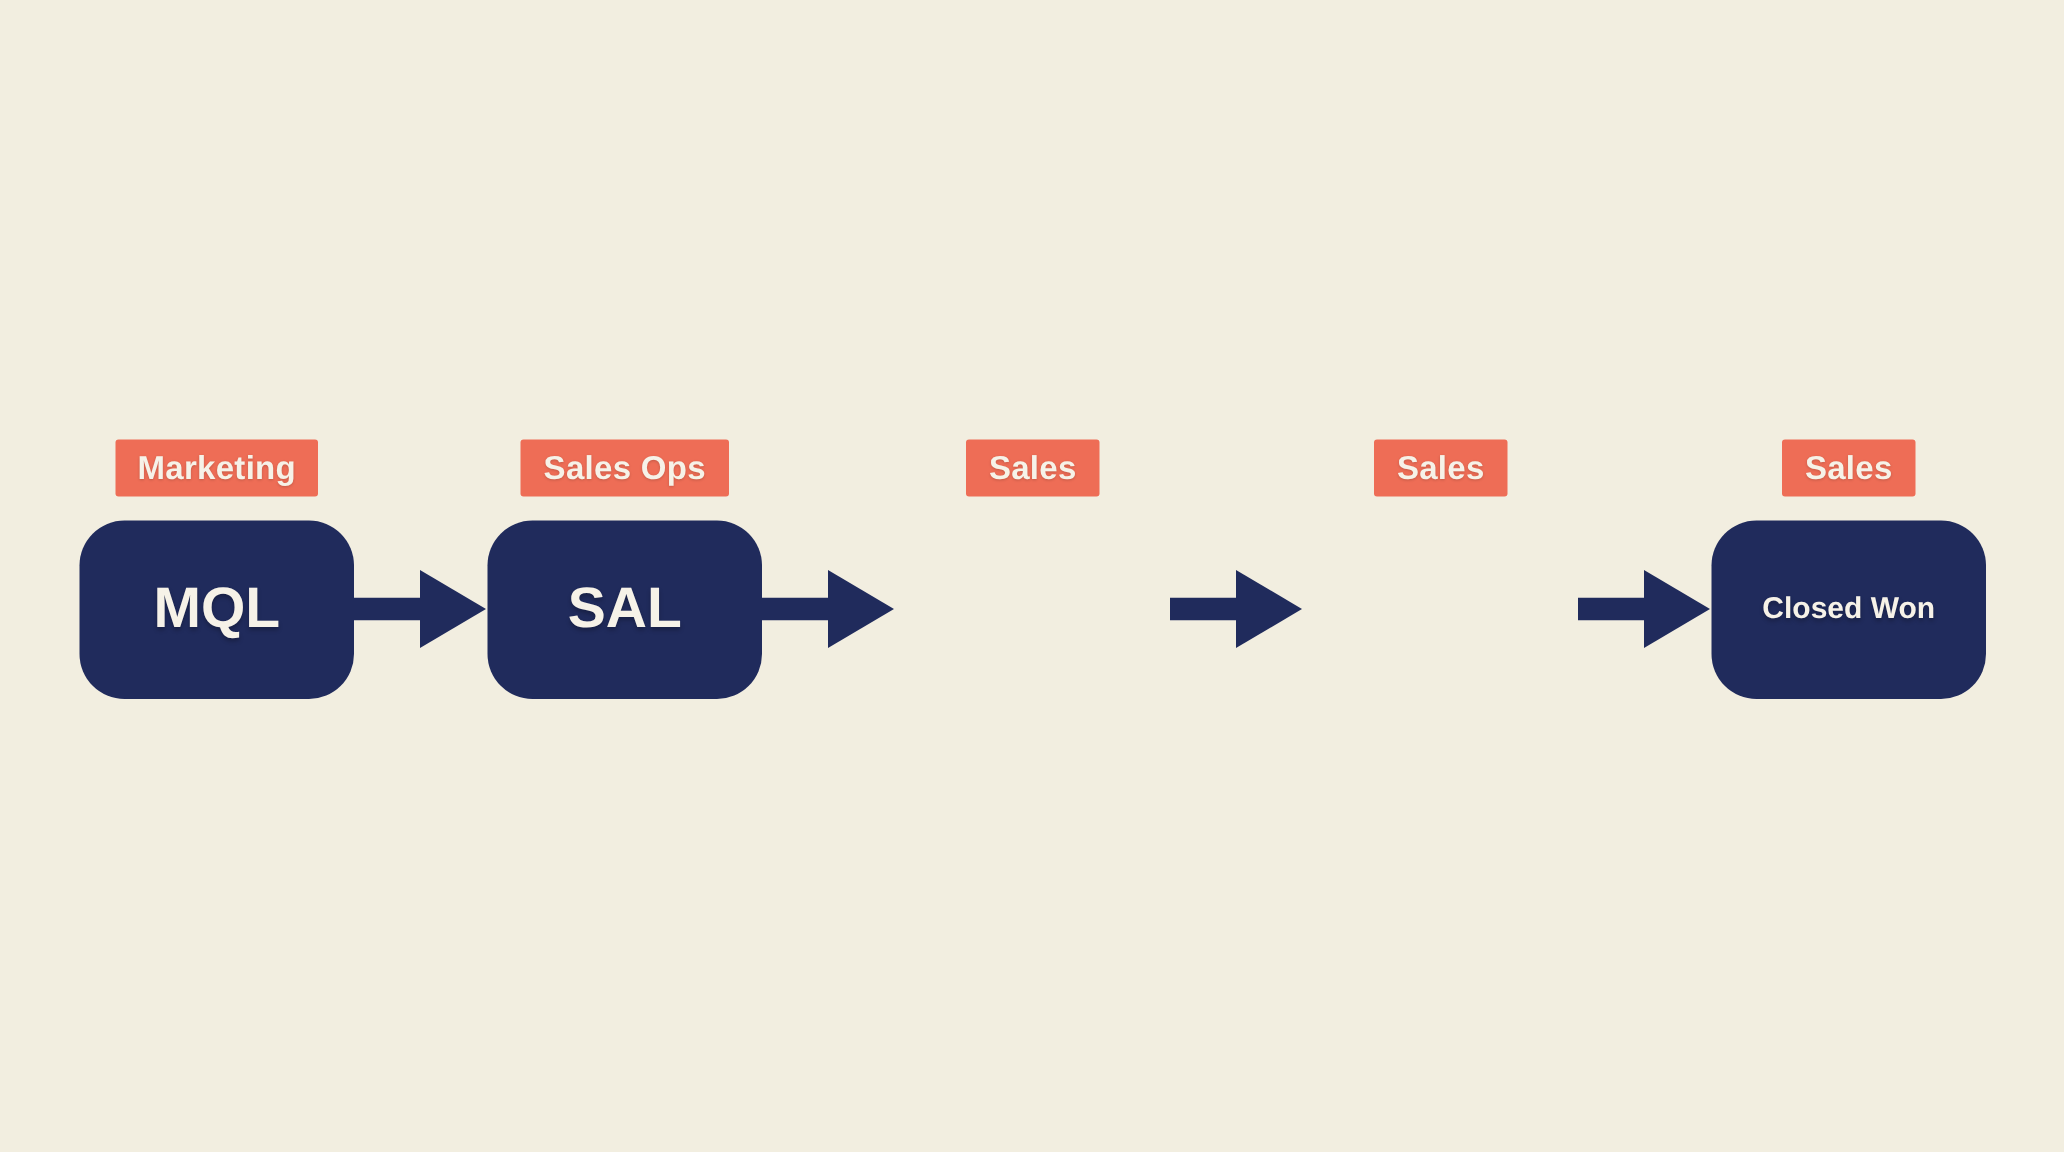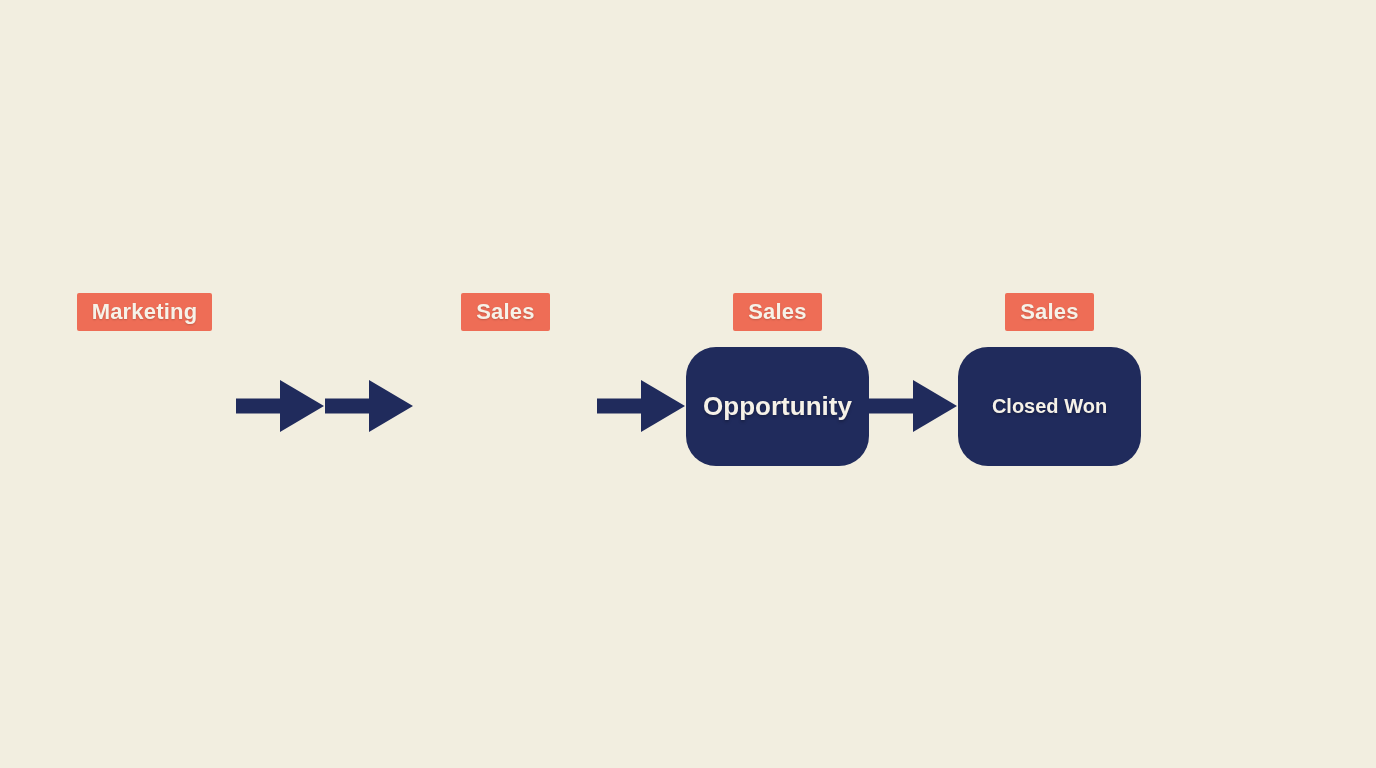--- a/index.html
+++ b/index.html
@@ -85,27 +85,38 @@
 </head>
 <body>
 
 <div class="canvas">
   <div class="flow-row">
 
     <div class="stage">
       <div class="tag">
         <span>Marketing</span>
       </div>
+      <div class="box">
+        <span>MQL</span>
+      </div>
     </div>
 
     <svg class="arrow" viewBox="0 0 89 56" xmlns="http://www.w3.org/2000/svg">
       <rect x="0" y="20.5" width="48" height="15" fill="#202b5c"></rect>
       <polygon points="44,2 88,28 44,54" fill="#202b5c"></polygon>
     </svg>
 
+    <div class="stage">
+      <div class="tag">
+        <span>Sales Ops</span>
+      </div>
+      <div class="box">
+        <span>SAL</span>
+      </div>
+    </div>
 
     <svg class="arrow" viewBox="0 0 89 56" xmlns="http://www.w3.org/2000/svg">
       <rect x="0" y="20.5" width="48" height="15" fill="#202b5c"></rect>
       <polygon points="44,2 88,28 44,54" fill="#202b5c"></polygon>
     </svg>
 
     <div class="stage">
       <div class="tag">
         <span>Sales</span>
       </div>
@@ -113,23 +124,20 @@
 
     <svg class="arrow" viewBox="0 0 89 56" xmlns="http://www.w3.org/2000/svg">
       <rect x="0" y="20.5" width="48" height="15" fill="#202b5c"></rect>
       <polygon points="44,2 88,28 44,54" fill="#202b5c"></polygon>
     </svg>
 
     <div class="stage">
       <div class="tag">
         <span>Sales</span>
       </div>
-      <div class="box medium">
-        <span>Opportunity</span>
-      </div>
     </div>
 
     <svg class="arrow" viewBox="0 0 89 56" xmlns="http://www.w3.org/2000/svg">
       <rect x="0" y="20.5" width="48" height="15" fill="#202b5c"></rect>
       <polygon points="44,2 88,28 44,54" fill="#202b5c"></polygon>
     </svg>
 
     <div class="stage">
       <div class="tag">
         <span>Sales</span>

